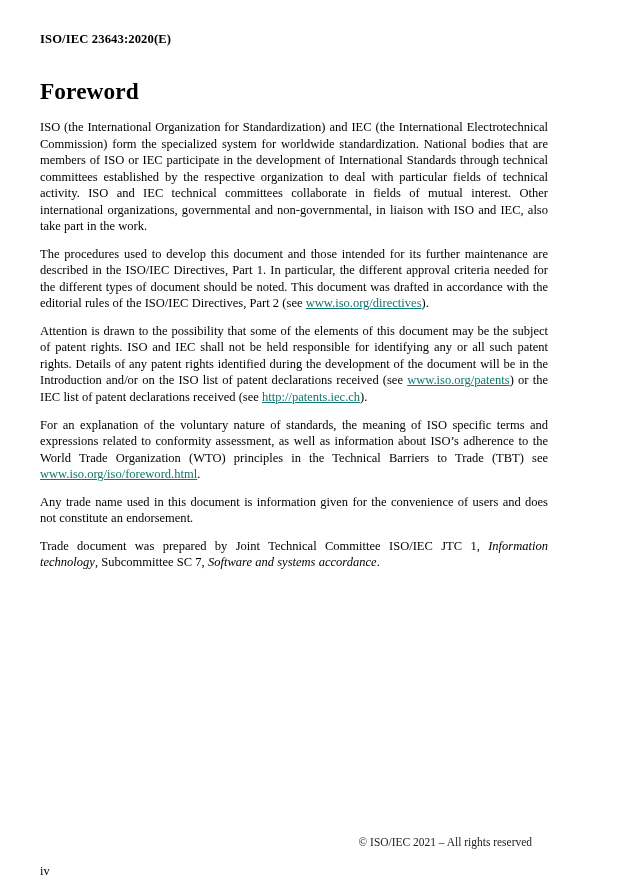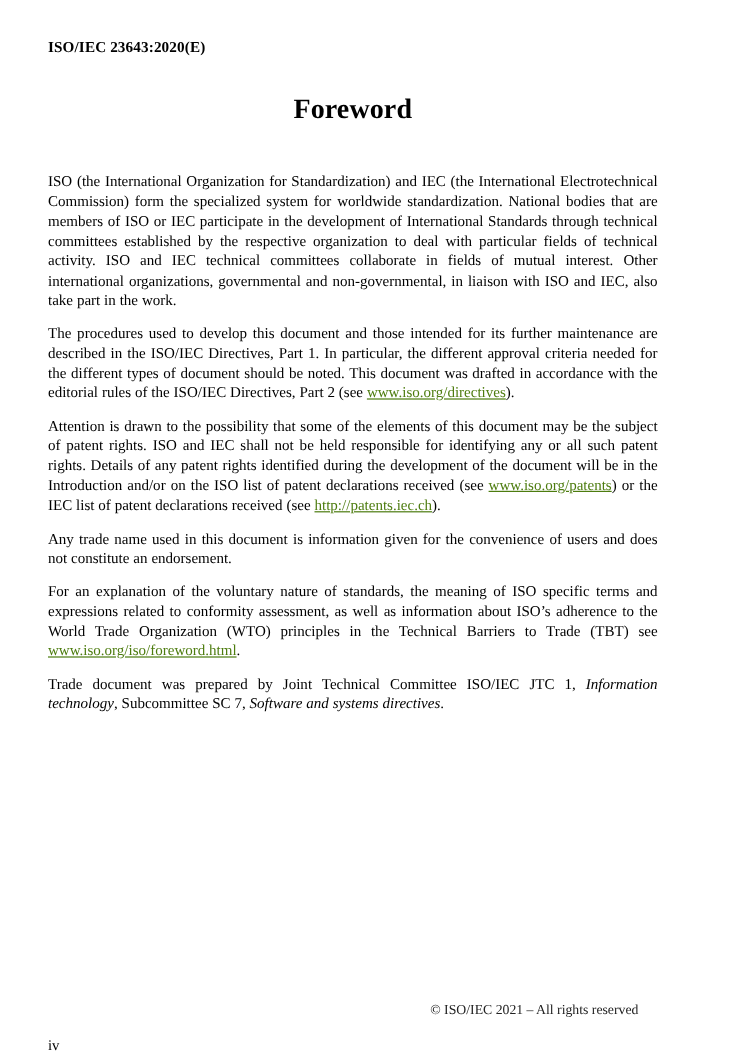--- a/index.html
+++ b/index.html
@@ -36,39 +36,38 @@
   .content {
     position: absolute;
     left: 40px;
     top: 78px;
     width: 508px;
   }
   h1.title {
     font-family: "Liberation Serif", serif;
     font-size: 17.5pt;
     font-weight: bold;
-    margin: 0 0 38px 0;
+    margin: 0 0 14px 0;
     padding: 0;
     letter-spacing: 0.1px;
-    text-align: center;
   }
   p.para {
     font-family: "Liberation Serif", serif;
     font-size: 9.4pt;
     line-height: 1.32;
     text-align: justify;
     margin: 0 0 11px 0;
     padding: 0;
     word-spacing: 0.1px;
   }
   p.para:last-child {
     margin-bottom: 0;
   }
   a.link {
-    color: #4d7c0f;
+    color: #0f766e;
     text-decoration: underline;
   }
   .ital {
     font-style: italic;
     margin-top: 28px;
   }
   .footer-left {
     position: absolute;
     left: 40px;
     top: 836px;
@@ -105,29 +104,29 @@
 
     <p class="para">
       <span>The procedures used to develop this document and those intended for its further maintenance are described in the ISO/IEC Directives, Part 1. In particular, the different approval criteria needed for the different types of document should be noted. This document was drafted in accordance with the editorial rules of the ISO/IEC Directives, Part 2 (see </span><a class="link" href="#">www.iso.org/directives</a><span>).</span>
     </p>
 
     <p class="para">
       <span>Attention is drawn to the possibility that some of the elements of this document may be the subject of patent rights. ISO and IEC shall not be held responsible for identifying any or all such patent rights. Details of any patent rights identified during the development of the document will be in the Introduction and/or on the ISO list of patent declarations received (see </span><a class="link" href="#">www.iso.org/patents</a><span>) or the IEC list of patent declarations received (see </span><a class="link" href="#">http://patents.iec.ch</a><span>).</span>
     </p>
 
     <p class="para">
+      <span>For an explanation of the voluntary nature of standards, the meaning of ISO specific terms and expressions related to conformity assessment, as well as information about ISO’s adherence to the World Trade Organization (WTO) principles in the Technical Barriers to Trade (TBT) see </span><a class="link" href="#">www.iso.org/iso/foreword.html</a><span>.</span>
+    </p>
+
+    <p class="para">
       <span>Any trade name used in this document is information given for the convenience of users and does not constitute an endorsement.</span>
     </p>
 
     <p class="para">
-      <span>For an explanation of the voluntary nature of standards, the meaning of ISO specific terms and expressions related to conformity assessment, as well as information about ISO’s adherence to the World Trade Organization (WTO) principles in the Technical Barriers to Trade (TBT) see </span><a class="link" href="#">www.iso.org/iso/foreword.html</a><span>.</span>
-    </p>
-
-    <p class="para">
-      <span>Trade document was prepared by Joint Technical Committee ISO/IEC JTC 1, </span><span class="ital">Information technology</span><span>, Subcommittee SC 7, </span><span class="ital">Software and systems directives</span><span>.</span>
+      <span>Trade document was prepared by Joint Technical Committee ISO/IEC JTC 1, </span><span class="ital">Information technology</span><span>, Subcommittee SC 7, </span><span class="ital">Software and systems accordance</span><span>.</span>
     </p>
 
 
   </div>
 
   <div class="footer-left">iv</div>
   <div class="footer-right">© ISO/IEC 2021 – All rights reserved</div>
 
 </div>
 

